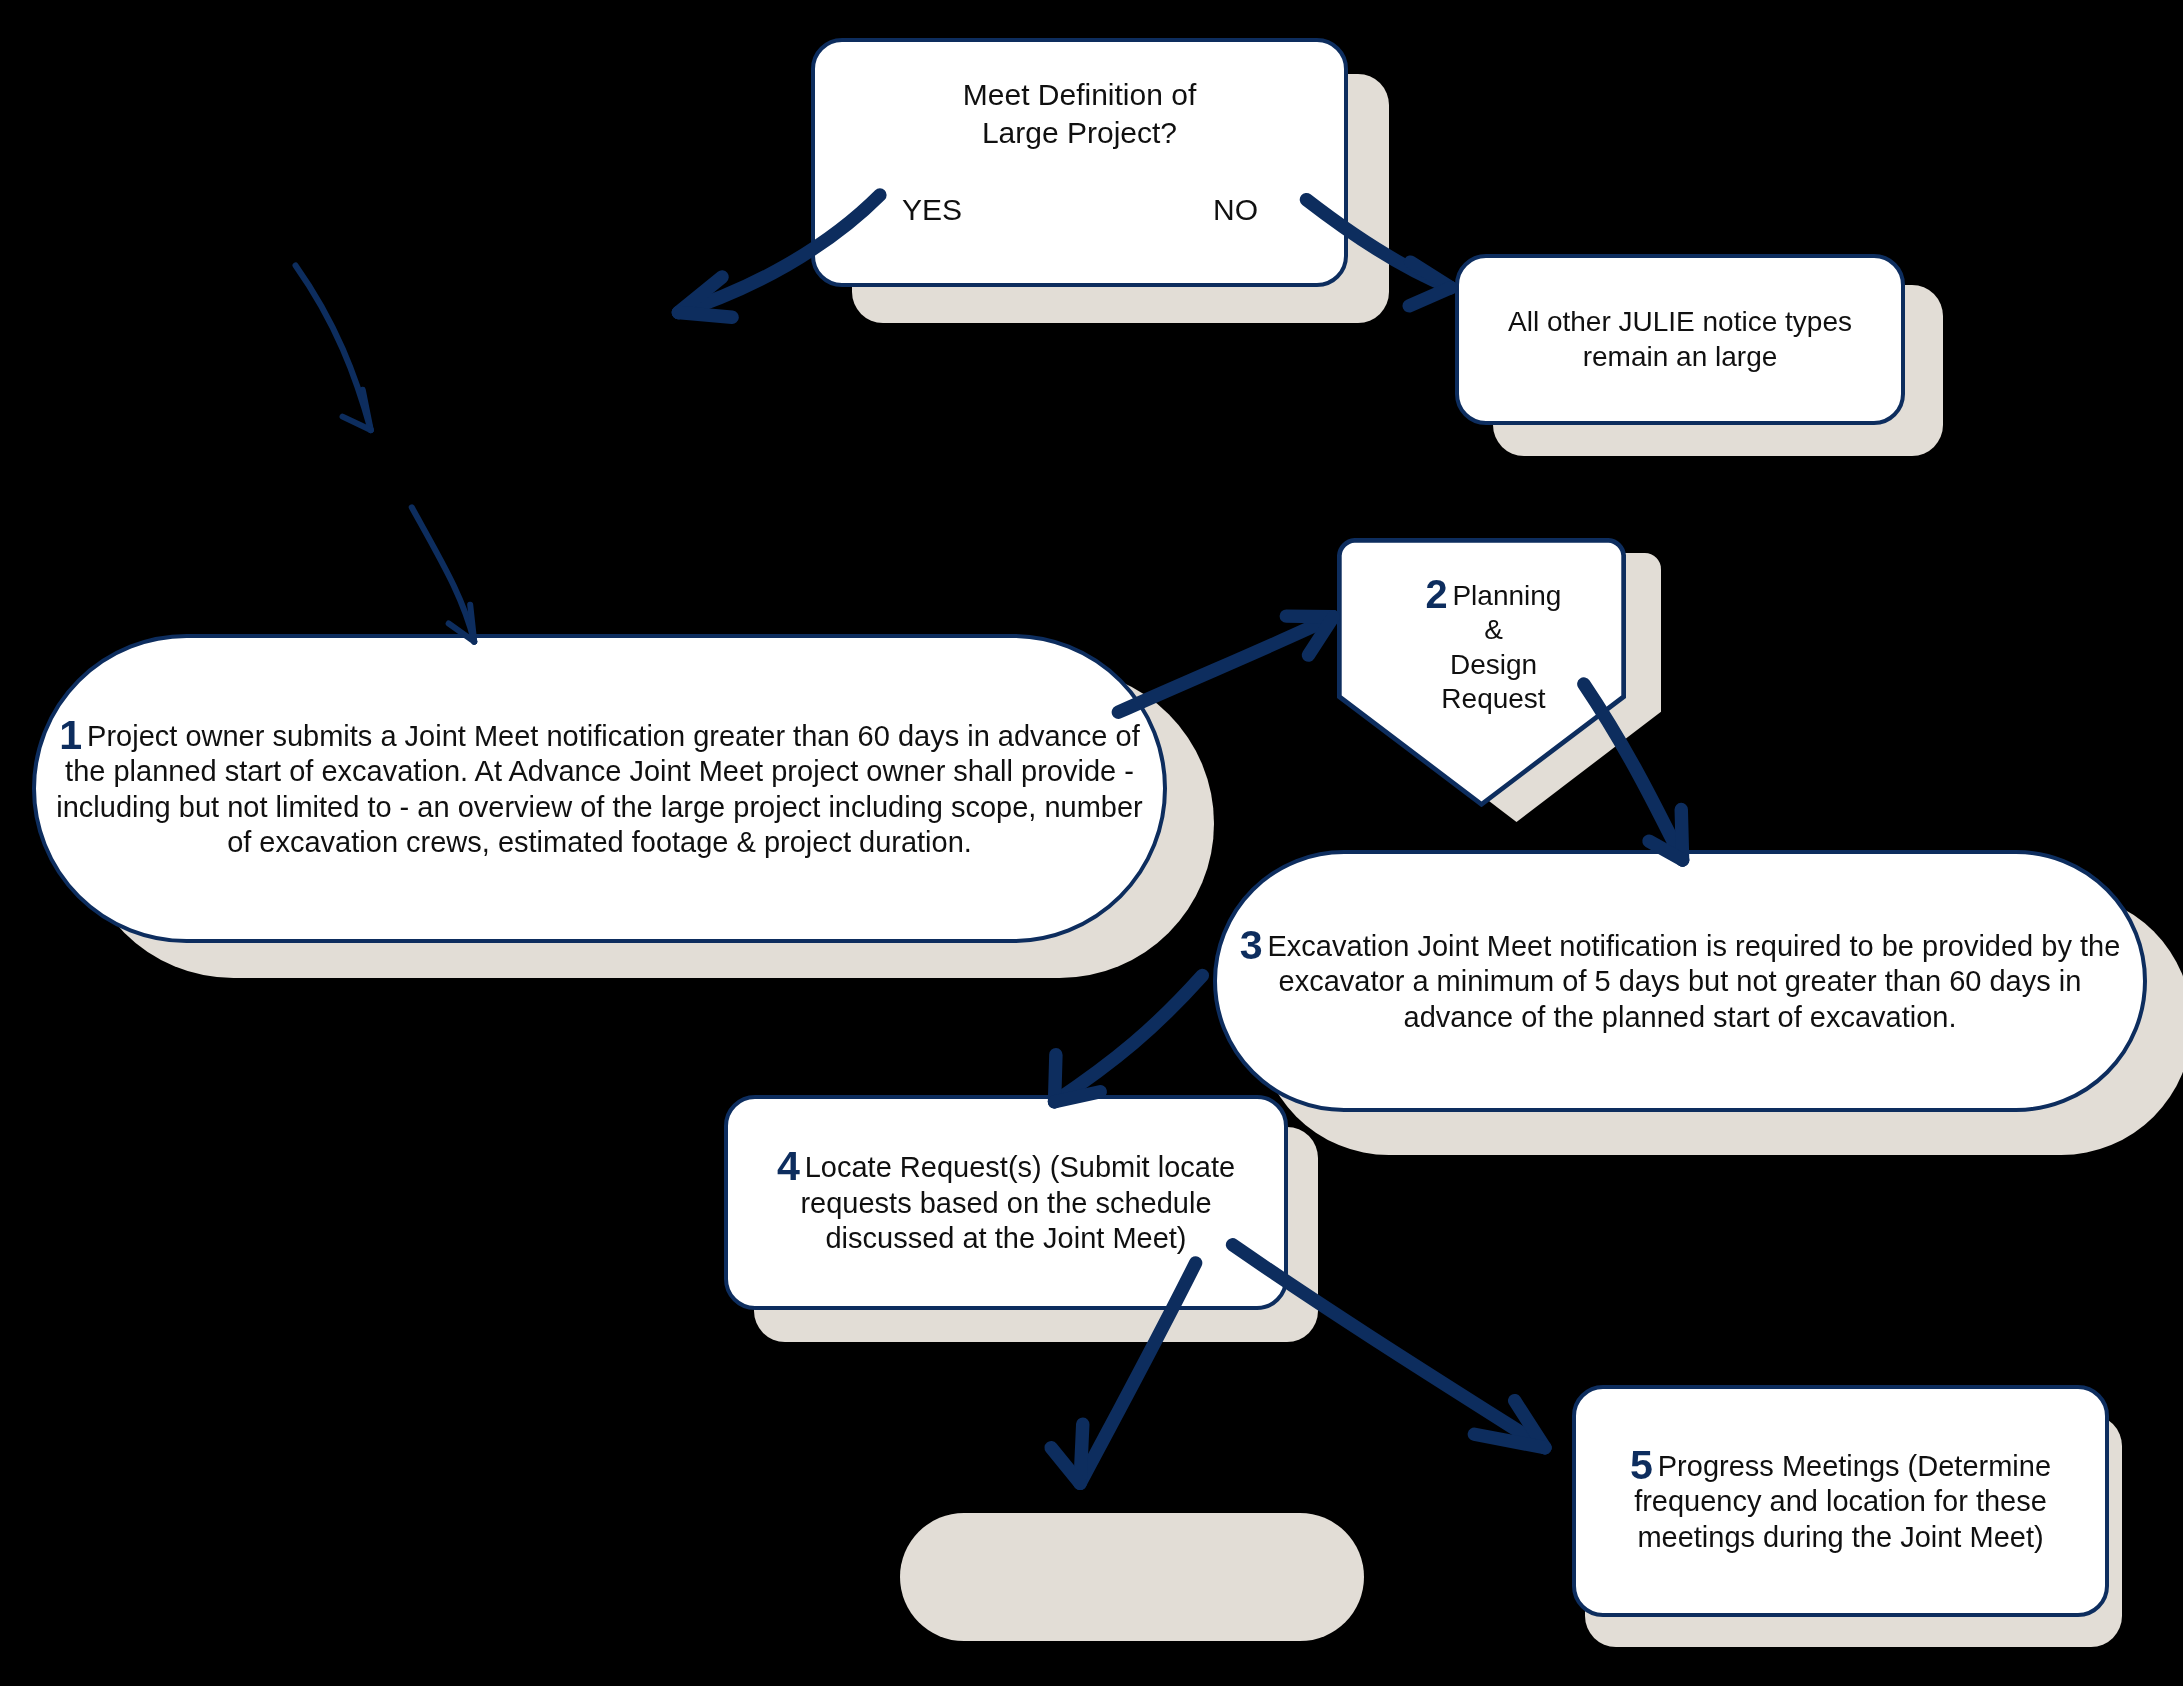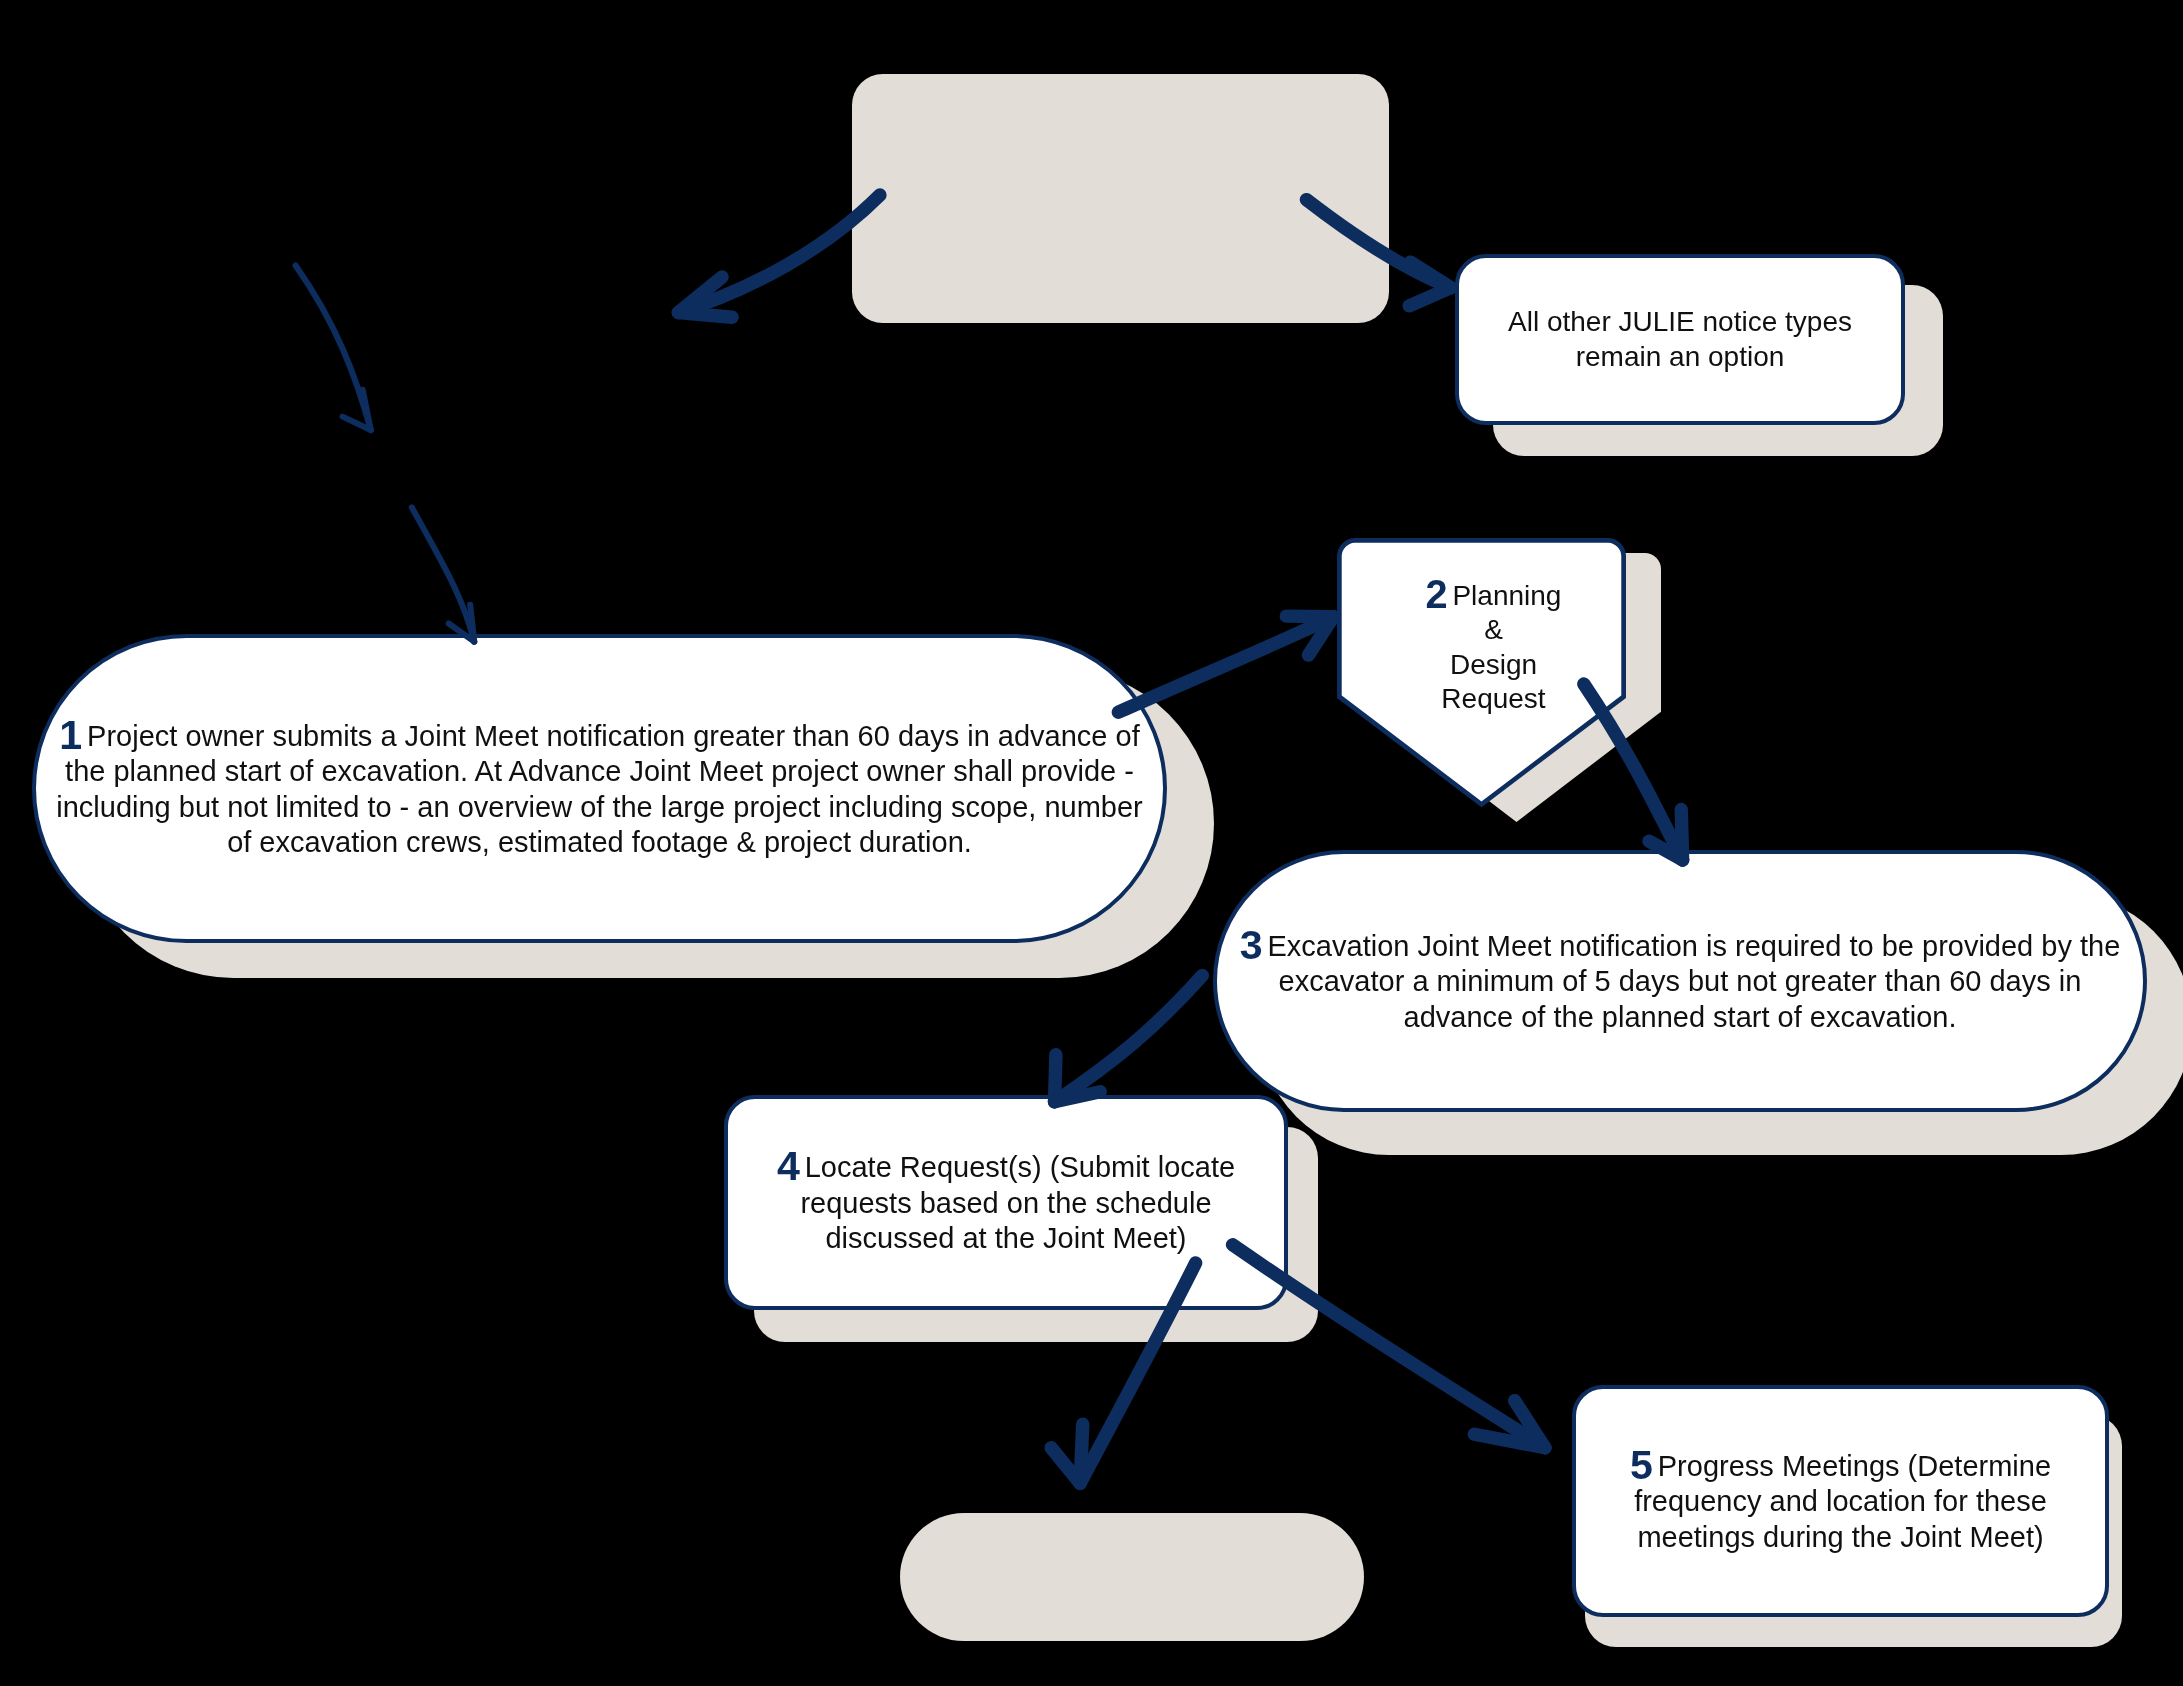--- a/index.html
+++ b/index.html
@@ -103,23 +103,33 @@
   <div class="shadow" id="sh-step4"></div>
   <div class="shadow" id="sh-extends"></div>
   <div class="shadow" id="sh-step5"></div>
 
   <div class="shadow" id="sh-step2" style="background:transparent;">
     <svg viewBox="0 0 430 400" preserveAspectRatio="none" style="width:100%;height:100%;display:block;">
       <path d="M 24 0 H 406 A 24 24 0 0 1 430 24 V 236 L 215 400 L 0 236 V 24 A 24 24 0 0 1 24 0 Z" fill="#e2ddd6"></path>
     </svg>
   </div>
 
+  <div class="node rrect" id="n-decision">
+    <div id="decision-inner">
+      <div id="decision-q">
+        <span>Meet Definition of</span><br>
+        <span>Large Project?</span>
+      </div>
+      <div id="yes-label">YES</div>
+      <div id="no-label">NO</div>
+    </div>
+  </div>
 
   <div class="node rrect" id="n-julie">
-    <span class="txt">All other JULIE notice types remain an option</span>
+    <span class="txt">All other JULIE notice types remain an large</span>
   </div>
 
   <div class="node pill" id="n-step1">
     <span class="txt">
       <span class="num">1</span><span>Project owner submits a Joint Meet notification greater than 60 days in advance of the planned start of excavation. At Advance Joint Meet project owner shall provide - including but not limited to - an overview of the large project including scope, number of excavation crews, estimated footage &amp; project duration.</span>
     </span>
   </div>
 
   <div class="node pent" id="n-step2">
     <svg viewBox="0 0 430 400" preserveAspectRatio="none">

